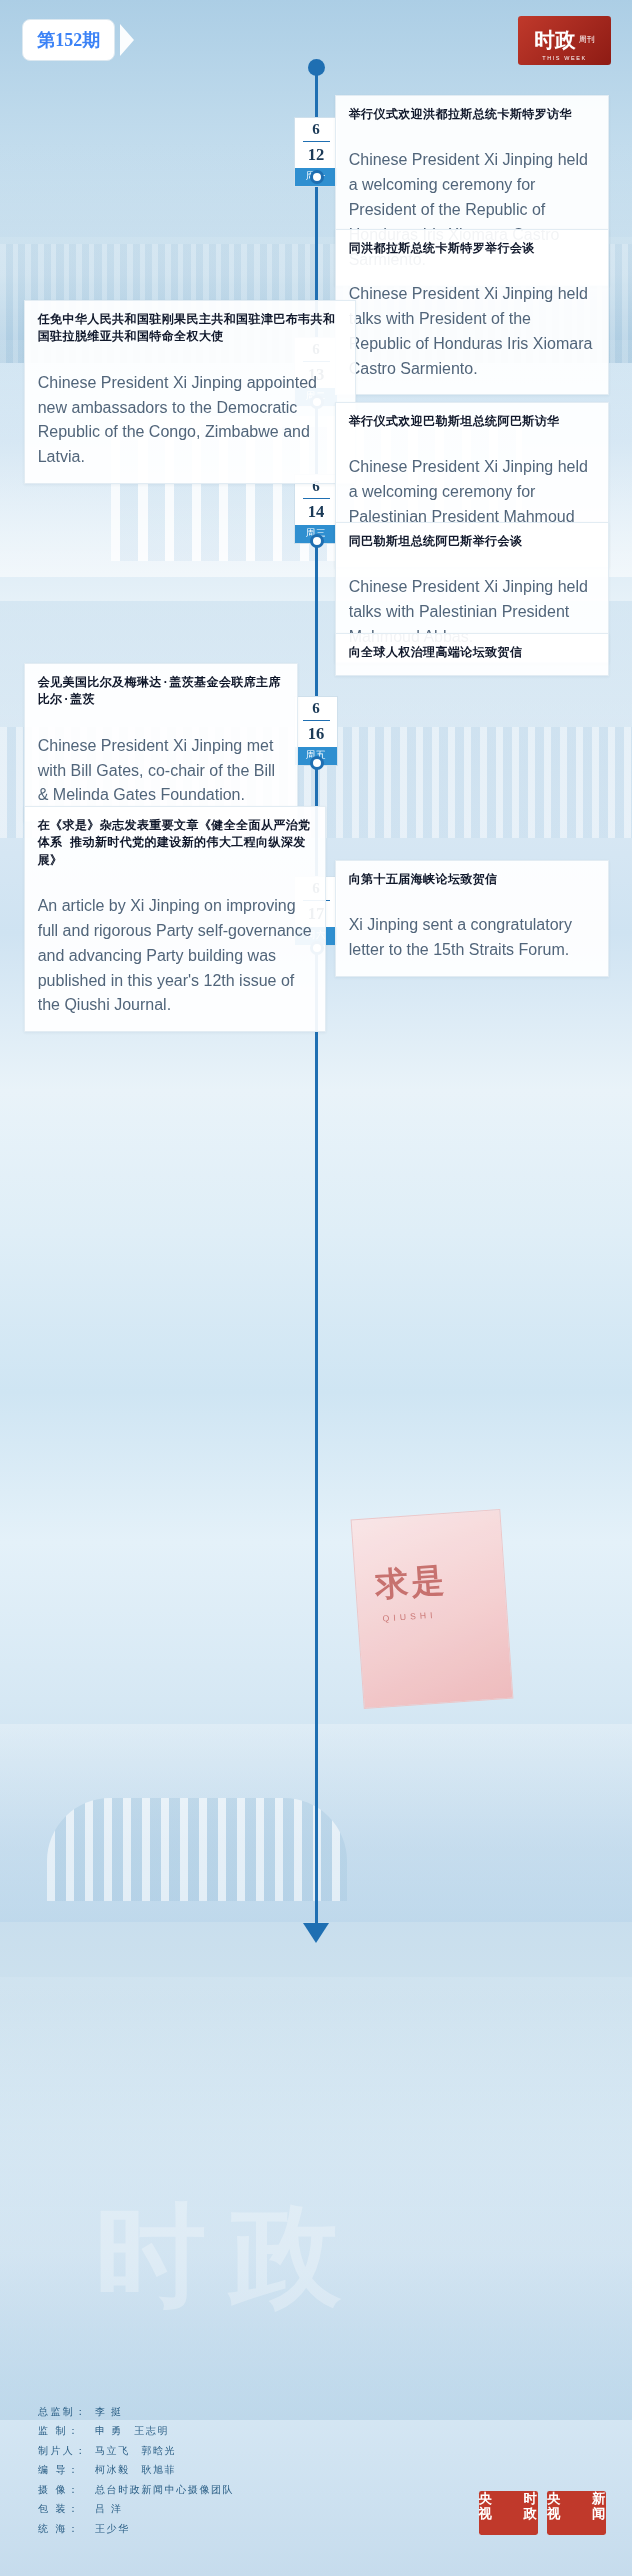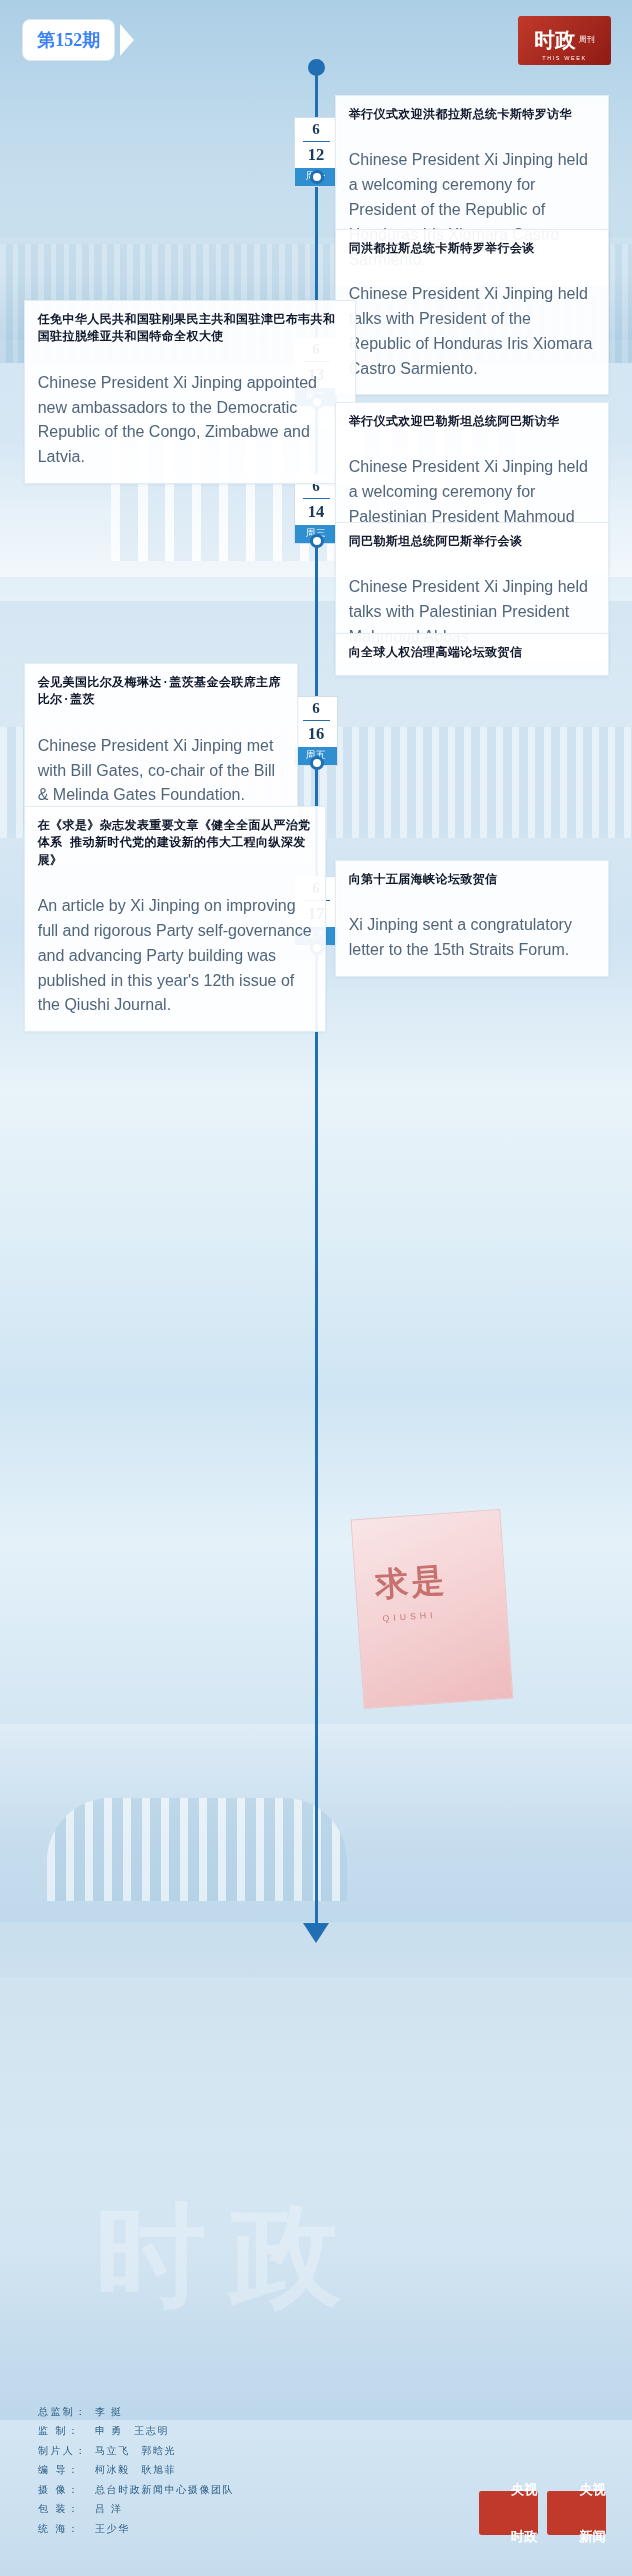--- a/index.html
+++ b/index.html
@@ -191,21 +191,21 @@
     font-size:10px; color:#2a5e85; line-height:1.95;
   }
   .credits .row{ display:flex; }
   .credits .k{ width:57px; letter-spacing:2.4px; }
   .credits .v{ letter-spacing:1.6px; }
   .endorse{
     position:absolute; right:27px; bottom:41px; display:flex; gap:9.5px;
   }
   .endorse .blk{
     width:59px; height:44px; background:#c0392b; color:#fff;
-    display:flex; flex-direction:column; align-items:flex-end; justify-content:center;
+    display:flex; flex-direction:row; align-items:flex-start; justify-content:center;
     font-size:13.4px; font-weight:bold; line-height:1.15; border-radius:2.4px;
     font-family:"Liberation Serif", serif;
     gap:31px;
   }
 </style>
 </head>
 <body>
 
 <div id="page">
 

